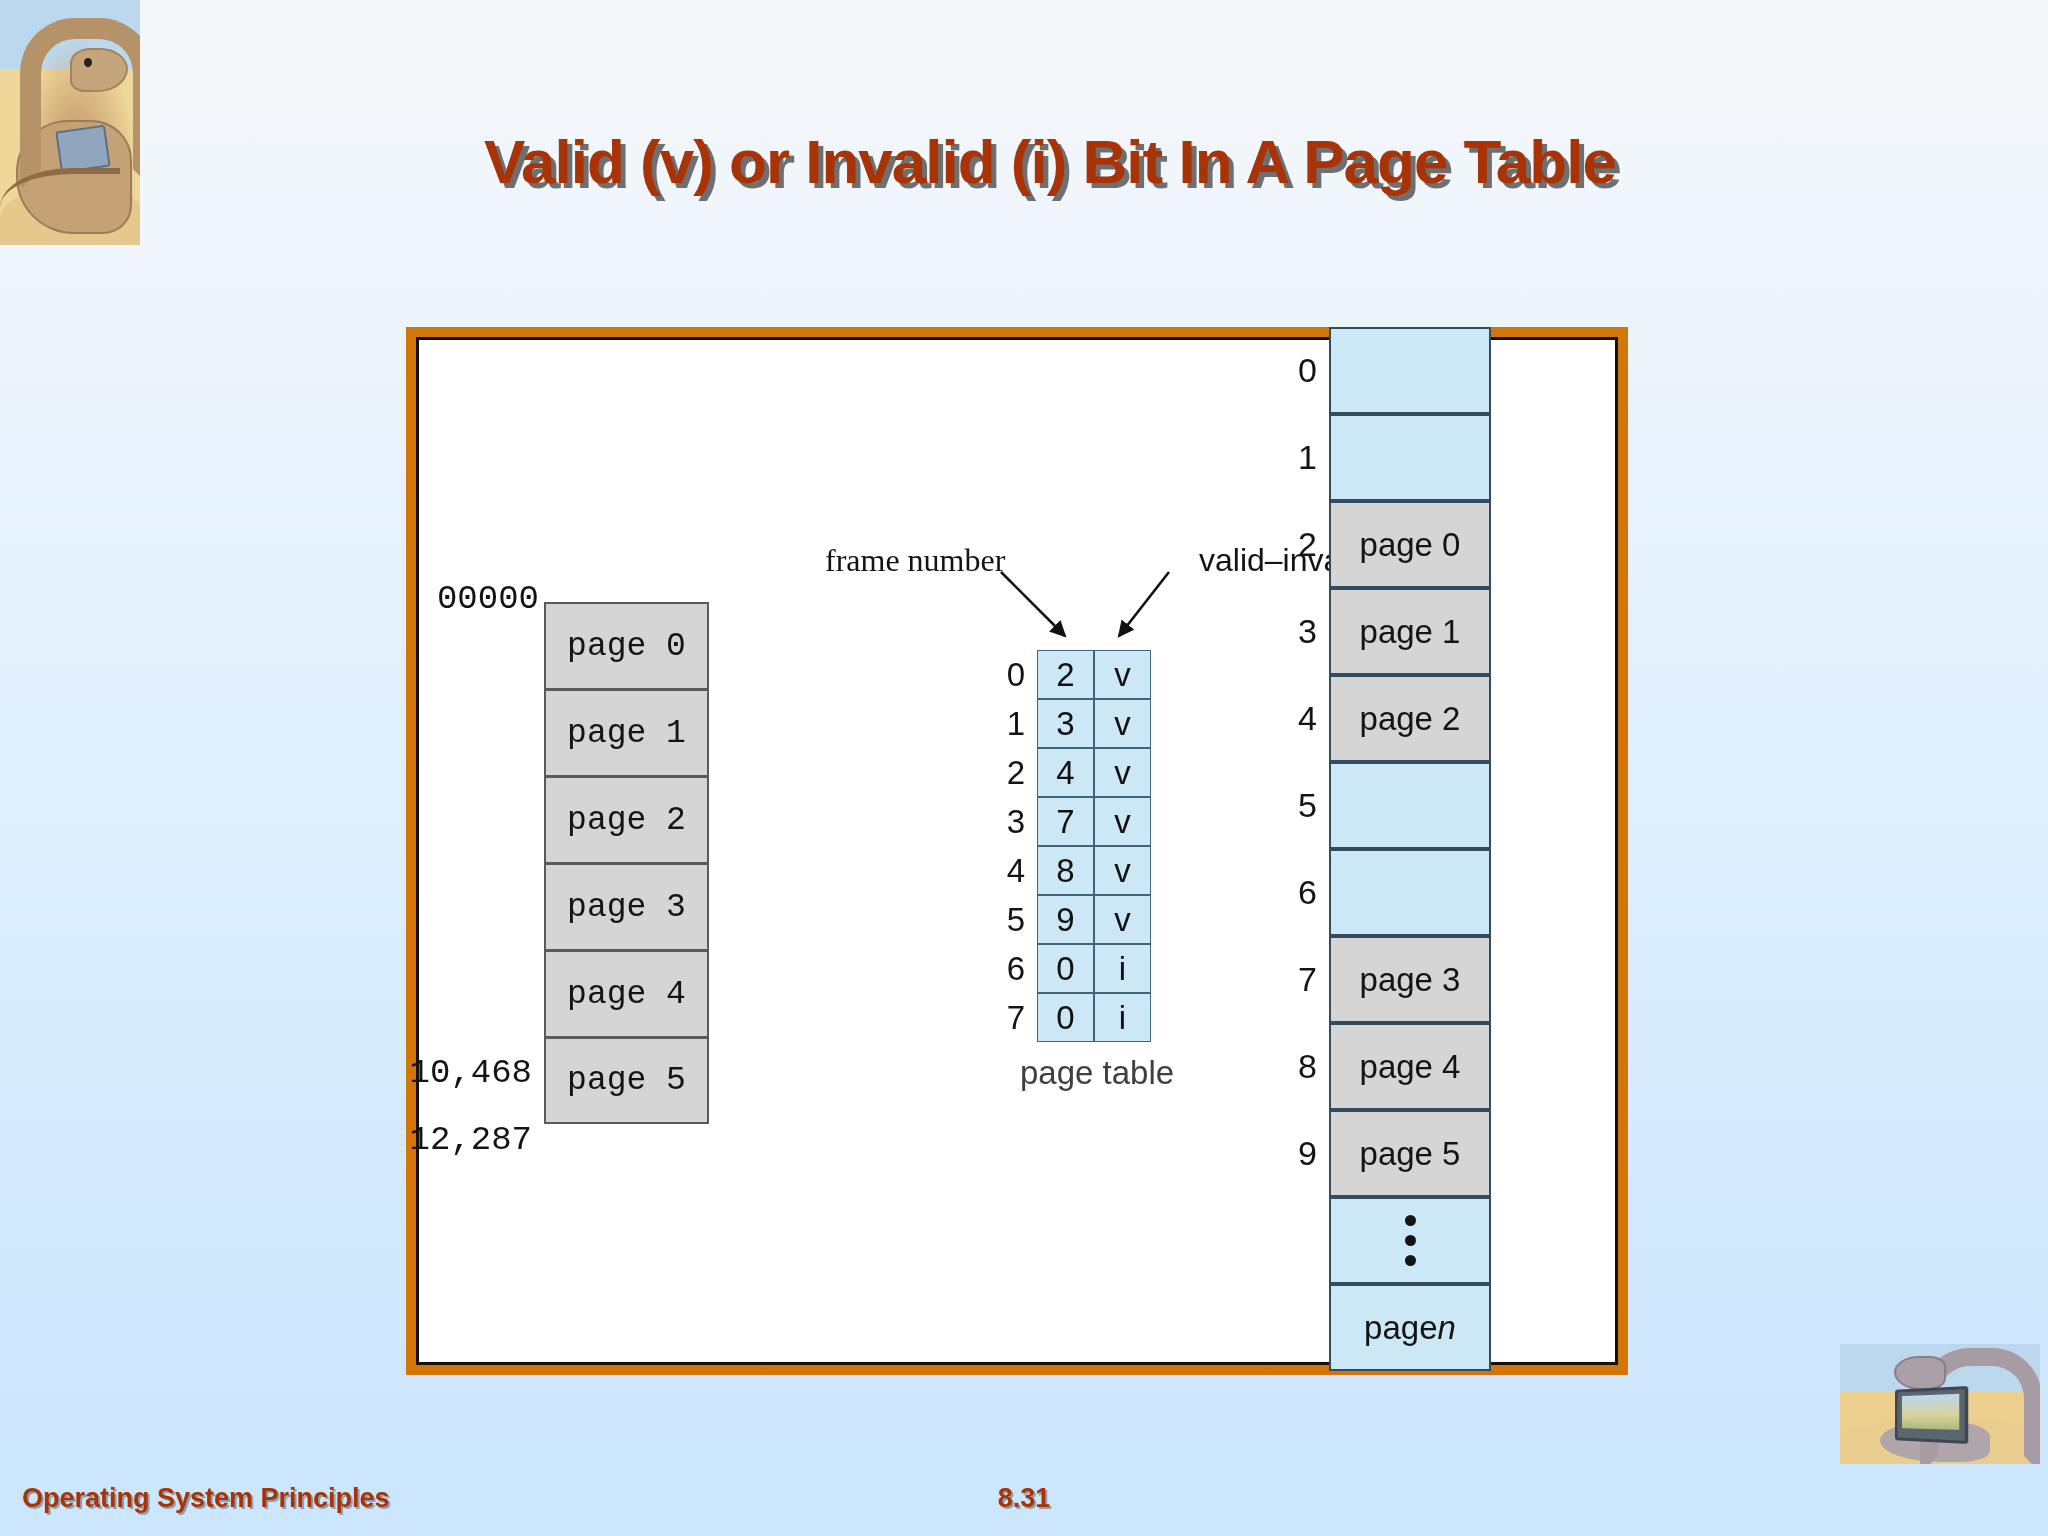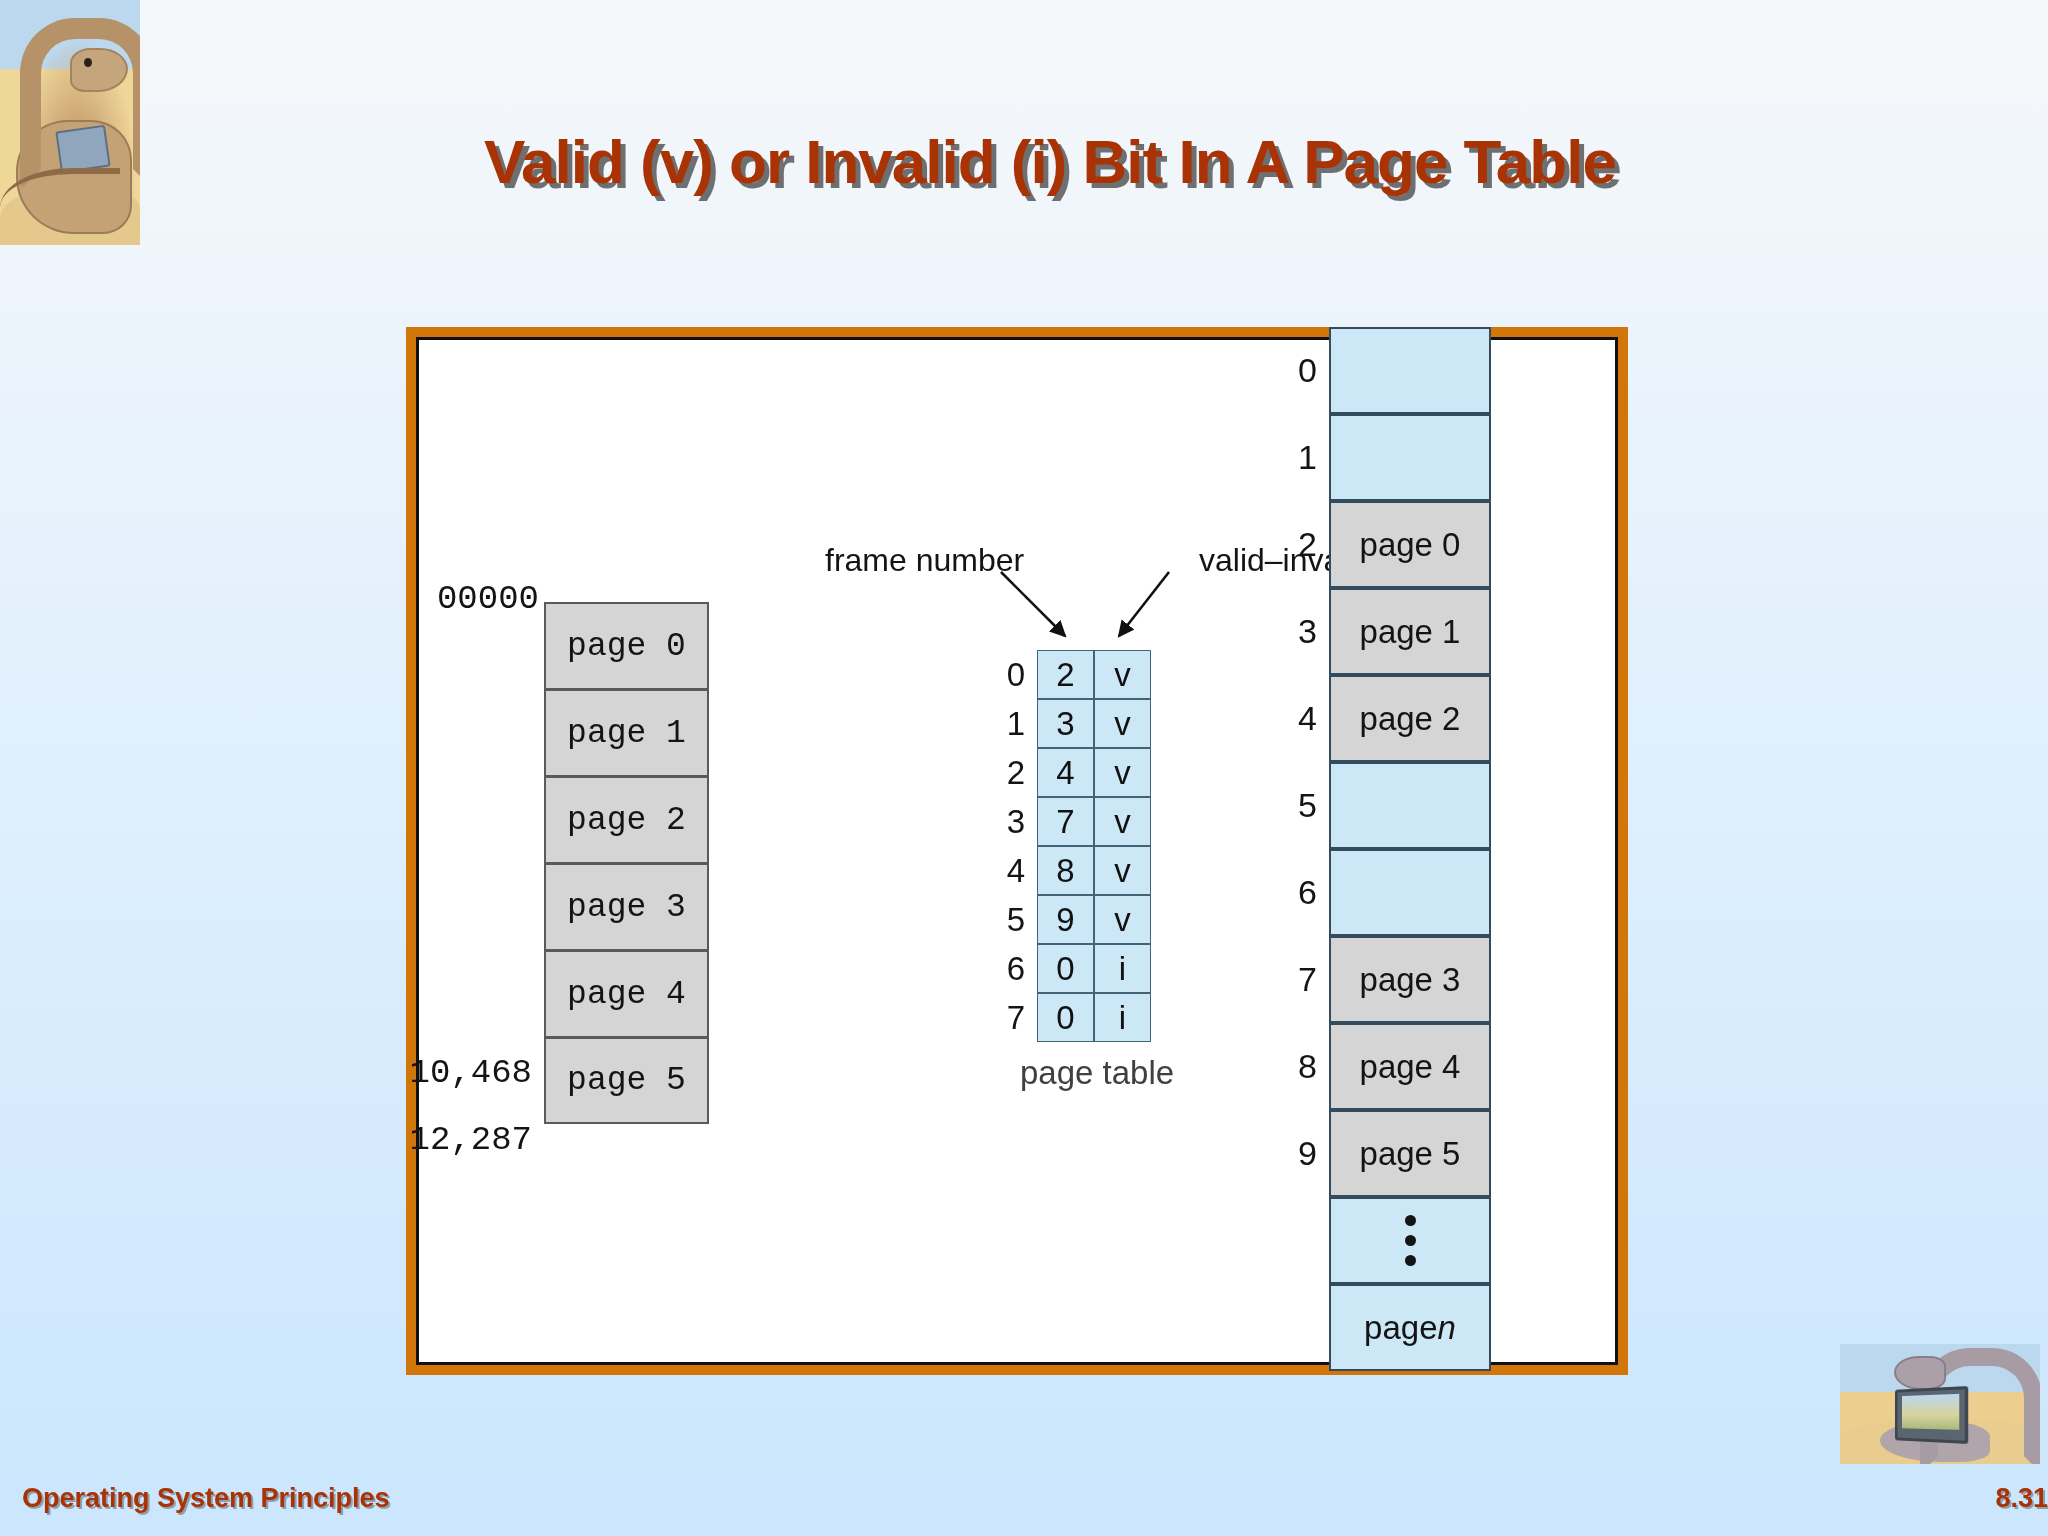--- a/index.html
+++ b/index.html
@@ -92,21 +92,21 @@
     background:#e8cd8f;border-radius:45% 35% 0 0;
   }
 
   
   #footer{position:absolute;left:0;bottom:0;width:2048px;height:90px;}
   .footer-text{
     position:absolute;font-size:27px;font-weight:bold;color:#a93304;
     text-shadow:2px 2px 0 rgba(0,0,0,.30);
   }
   #footer-left{left:22px;bottom:22px;}
-  #footer-center{left:0;right:0;bottom:22px;text-align:right;}
+  #footer-center{left:0;right:0;bottom:22px;text-align:center;}
   #footer-right{right:26px;bottom:22px;}
 
   
   #diagram-panel{
     position:absolute;left:406px;top:327px;width:1222px;height:1048px;
     background:#ffffff;
     border:10px solid #d2760a;
     box-sizing:border-box;
     box-shadow:inset 0 0 0 3px #111111;
   }
@@ -124,21 +124,21 @@
   .addr-label{
     position:absolute;font-size:34px;color:#141414;text-align:right;width:160px;
   }
   #addr-top{left:-165px;top:-22px;}
   #addr-mid{left:-172px;top:452px;}
   #addr-bot{left:-172px;top:519px;}
 
   
   #page-table-group{position:absolute;left:603px;top:205px;}
   .pt-label{position:absolute;font-size:32px;color:#141414;white-space:nowrap;}
-  #label-frame-number{left:-194px;top:0px;}
+  #label-frame-number{left:-194px;top:0px;font-family:Liberation Serif, serif;}
   #label-valid-bit{left:180px;top:0px;}
   #pt-arrows{position:absolute;left:-40px;top:24px;width:300px;height:84px;}
   #page-table{position:absolute;left:18px;top:108px;}
   .pt-row{display:flex;position:relative;}
   .pt-index{
     position:absolute;left:-48px;top:0;width:36px;height:49px;
     display:flex;align-items:center;justify-content:flex-end;
     font-size:33px;color:#141414;
   }
   .pt-cell{

